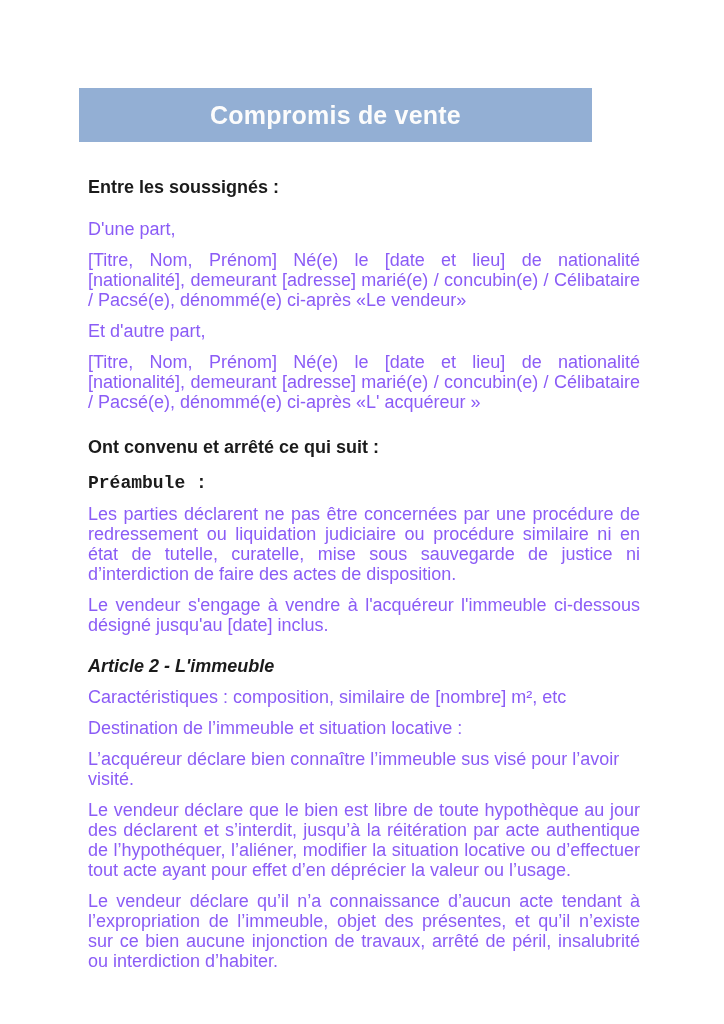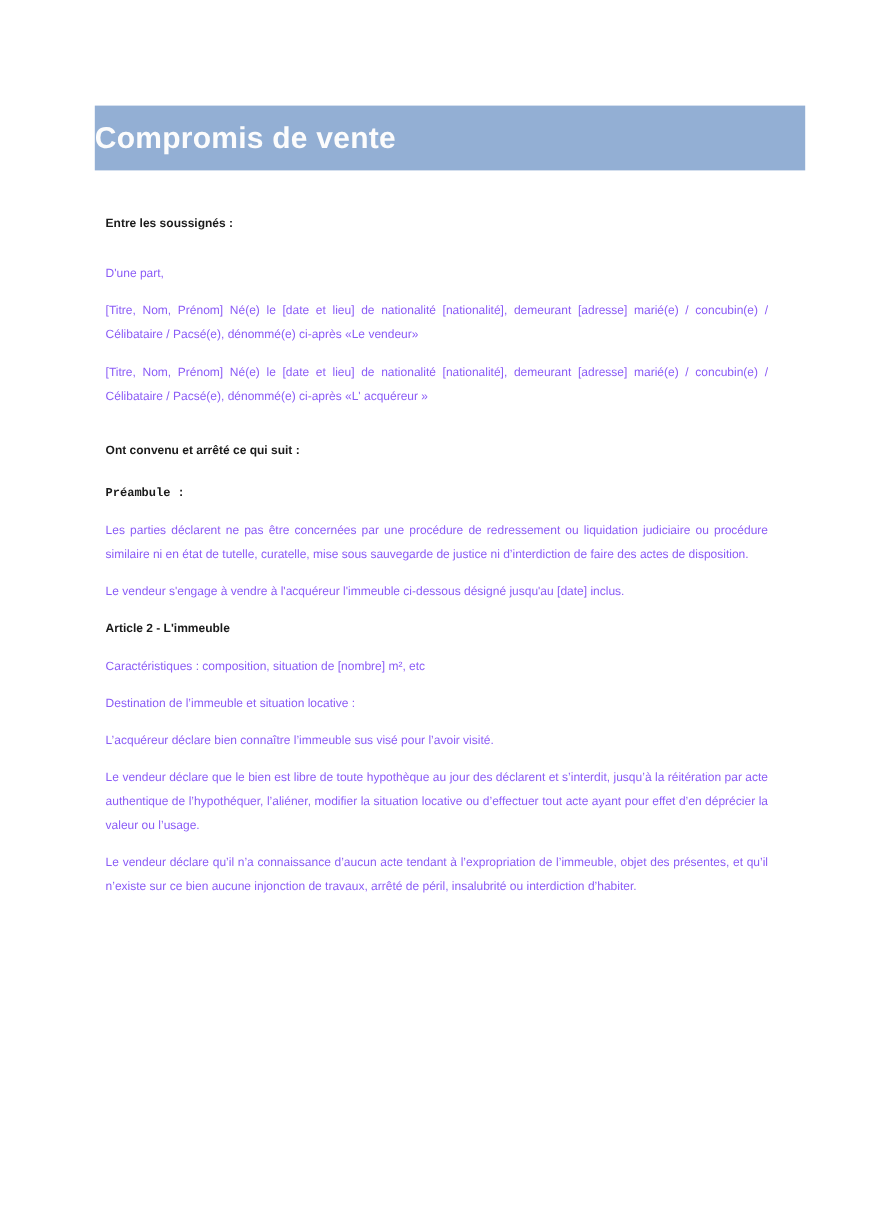--- a/index.html
+++ b/index.html
@@ -10,74 +10,75 @@
     overflow: hidden;
   }
   .page {
     position: relative;
     width: 724px; height: 1024px;
     background: #ffffff;
   }
   .banner {
     position: absolute;
     left: 79px; top: 88px;
-    width: 592px; height: 54px;
+    width: 513px; height: 54px;
     background: #93afd4;
     display: flex;
     align-items: center;
-    justify-content: flex-start;
+    justify-content: center;
   }
   .banner .title {
     font-size: 25px;
     font-weight: 700;
     color: #fcfcfc;
     letter-spacing: 0.2px;
   }
   .content {
     position: absolute;
     left: 88px; top: 177px;
     width: 552px;
     color: #3f3f3f;
-    font-size: 10px;
+    font-size: 18px;
     line-height: 20px;
   }
   .h {
     font-weight: 700;
     color: #1b1b1b;
     margin-bottom: 11px;
   }
   .p {
     color: #8b5cf6;
     margin-bottom: 11px;
   }
   .j { text-align: justify; }
   .mb-lg { margin-bottom: 22px; }
   .mt-xl { margin-top: 25px; }
   .mt-lg { margin-top: 16px; font-family: Liberation Mono, monospace; }
-  .mt-md { margin-top: 11px; }
+  .mt-md { margin-top: 21px; font-style: italic; }
 </style>
 </head>
 <body>
 
 <div class="page">
 
   <div class="banner" style="background: rgb(147, 175, 212);">
     <span class="title" style="color: rgb(252, 252, 252);">Compromis de vente</span>
   </div>
 
   <div class="content">
     <div class="h mb-lg">Entre les soussignés :</div>
     <div class="p">D'une part,</div>
     <div class="p j">[Titre, Nom, Prénom] Né(e) le [date et lieu] de nationalité [nationalité], demeurant [adresse] marié(e) / concubin(e) / Célibataire / Pacsé(e), dénommé(e) ci-après «Le vendeur»</div>
+    <div class="p">Et d'autre part,</div>
     <div class="p j">[Titre, Nom, Prénom] Né(e) le [date et lieu] de nationalité [nationalité], demeurant [adresse] marié(e) / concubin(e) / Célibataire / Pacsé(e), dénommé(e) ci-après «L' acquéreur »</div>
     <div class="h mt-xl">Ont convenu et arrêté ce qui suit :</div>
     <div class="h mt-lg">Préambule :</div>
     <div class="p j">Les parties déclarent ne pas être concernées par une procédure de redressement ou liquidation judiciaire ou procédure similaire ni en état de tutelle, curatelle, mise sous sauvegarde de justice ni d’interdiction de faire des actes de disposition.</div>
     <div class="p j">Le vendeur s'engage à vendre à l'acquéreur l'immeuble ci-dessous désigné jusqu'au [date] inclus.</div>
     <div class="h mt-md">Article 2 - L'immeuble</div>
-    <div class="p">Caractéristiques : composition, situation de [nombre] m², etc</div>
+    <div class="p">Caractéristiques : composition, similaire de [nombre] m², etc</div>
     <div class="p">Destination de l’immeuble et situation locative :</div>
     <div class="p">L’acquéreur déclare bien connaître l’immeuble sus visé pour l’avoir visité.</div>
     <div class="p j">Le vendeur déclare que le bien est libre de toute hypothèque au jour des déclarent et s’interdit, jusqu’à la réitération par acte authentique de l’hypothéquer, l’aliéner, modifier la situation locative ou d’effectuer tout acte ayant pour effet d’en déprécier la valeur ou l’usage.</div>
     <div class="p j">Le vendeur déclare qu’il n’a connaissance d’aucun acte tendant à l’expropriation de l’immeuble, objet des présentes, et qu’il n’existe sur ce bien aucune injonction de travaux, arrêté de péril, insalubrité ou interdiction d’habiter.</div>
   </div>
 
 </div>
 
 </body></html>

